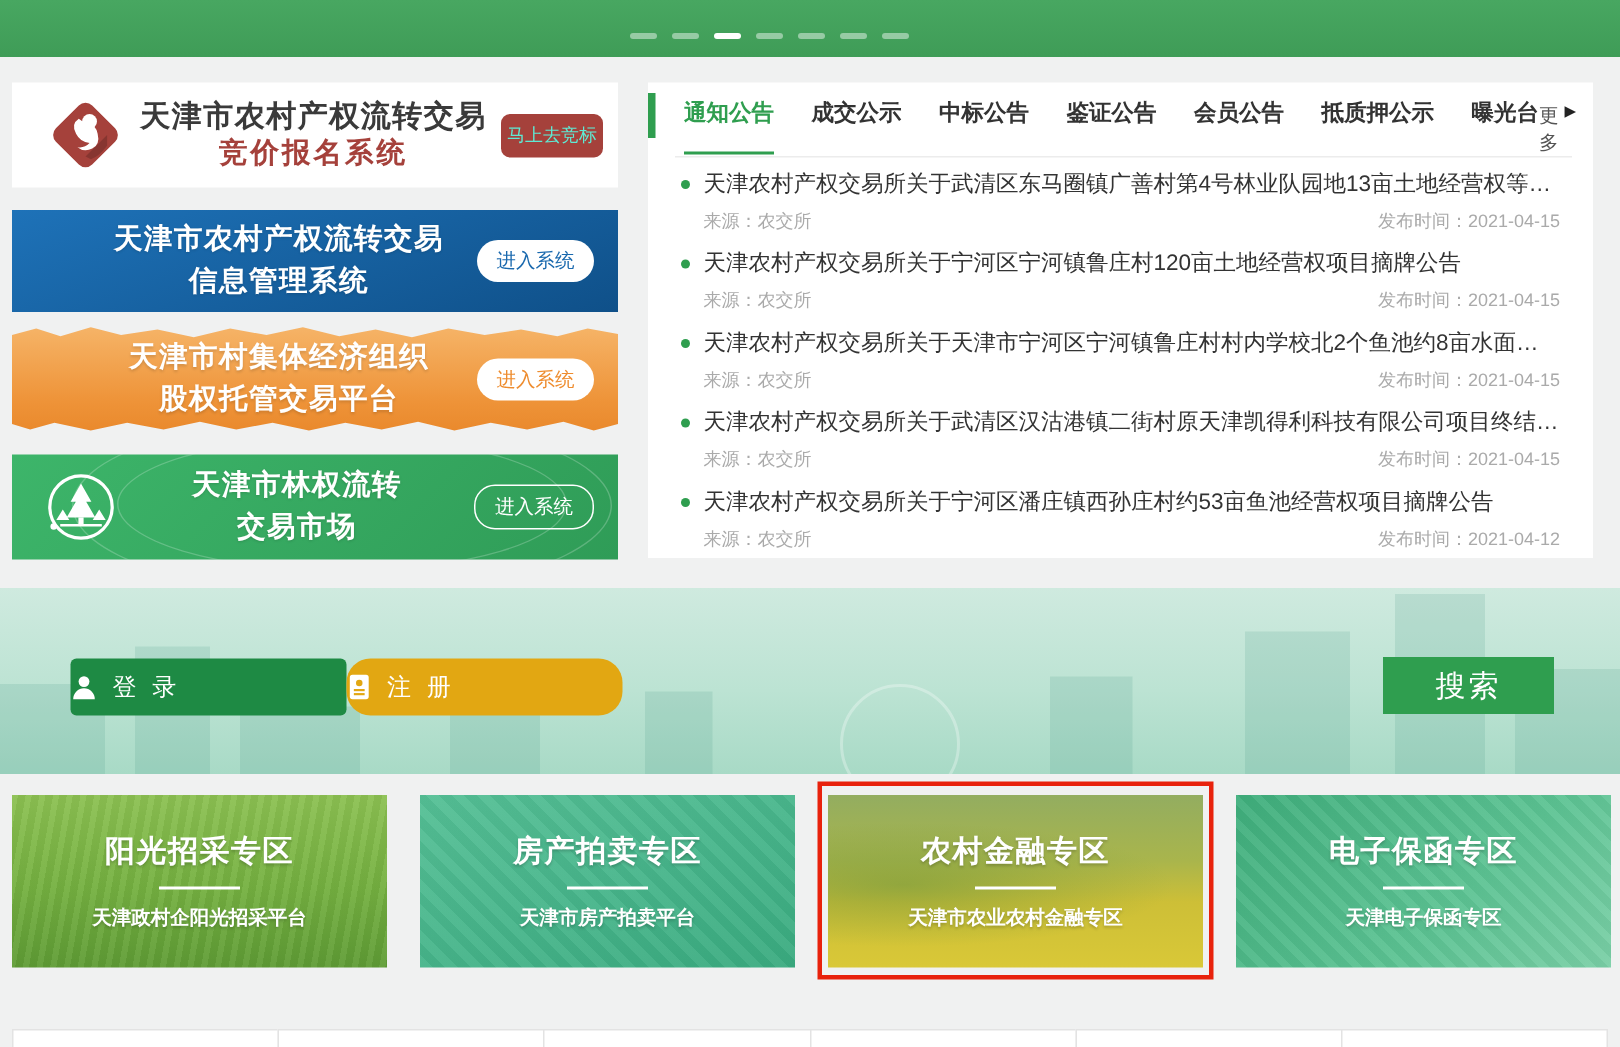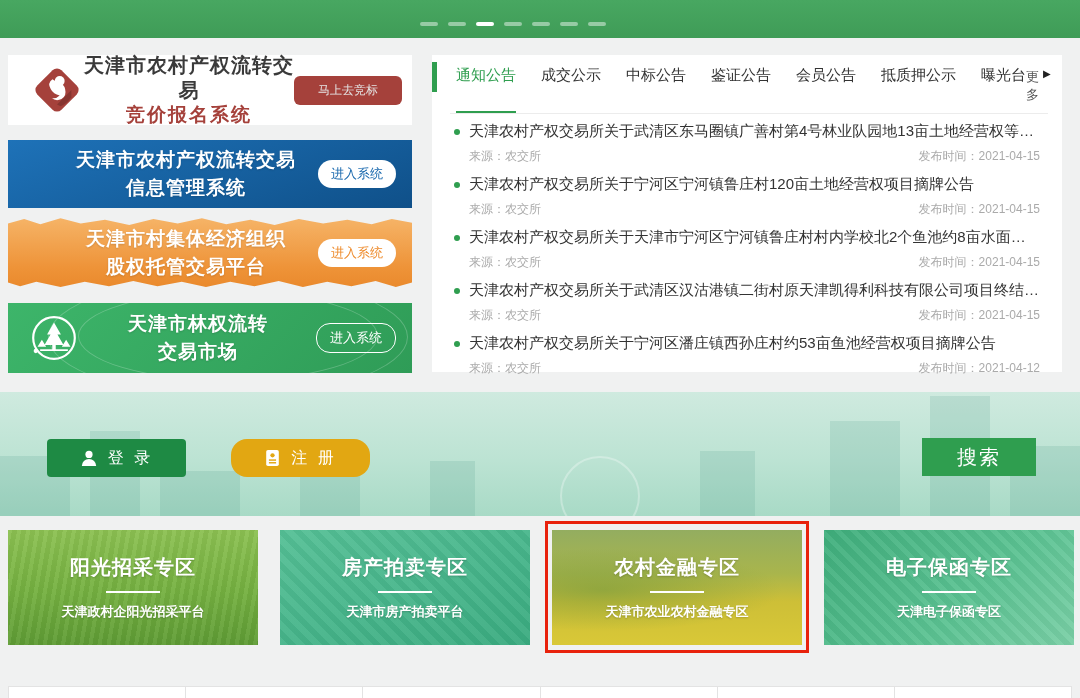--- a/index.html
+++ b/index.html
@@ -13,22 +13,22 @@
   .dash { width:18px; height:4px; border-radius:2px; background:rgba(255,255,255,.45); cursor:pointer; }
   .dash.active { background:#ffffff; }
 
   
   .logo-card { position:absolute; left:8px; top:55px; width:404px; height:70px; background:#fff;
     display:flex; align-items:center; padding:0 10px 0 22px; }
   .logo-icon { width:54px; height:54px; flex:0 0 54px; }
   .logo-text { flex:1; text-align:center; line-height:1.25; }
   .logo-title { font-size:20px; font-weight:bold; color:#3a3a3a; letter-spacing:1px; }
   .logo-sub { font-size:19px; font-weight:bold; color:#a5413b; letter-spacing:2px; }
-  .bid-btn { background:#a5413b; color:#e5e5e5; font-size:12px; border:none; border-radius:6px;
-    padding:6px 24px; cursor:pointer; white-space:nowrap; }
+  .bid-btn { background:#a5413b; color:#5eead4; font-size:12px; border:none; border-radius:6px;
+    padding:6px 4px; cursor:pointer; white-space:nowrap; }
 
   .banner { position:absolute; left:8px; width:404px; color:#fff; }
   .banner-inner { position:relative; width:100%; height:100%; display:flex; align-items:center; }
   .banner-text { flex:1; text-align:center; font-weight:bold; font-size:19px; line-height:1.45;
     letter-spacing:1px; text-shadow:0 1px 2px rgba(0,0,0,.15); padding-left:46px; }
   .enter-btn { margin-right:16px; font-size:13px; border-radius:14px; padding:5px 13px; cursor:pointer; white-space:nowrap;font-family:Liberation Serif, serif; }
 
   .banner-blue { top:140px; height:68px; background:linear-gradient(160deg,#1e72b8 0%,#0f5089 100%); }
   .banner-blue .enter-btn { background:#fff; color:#1a69ae; border:none; }
 
@@ -44,39 +44,39 @@
   .tree-badge { margin-left:20px; flex:0 0 52px; }
   .ellipse-deco { position:absolute; border:1px solid rgba(255,255,255,.22); border-radius:50%; pointer-events:none; }
   .e1 { width:300px; height:90px; left:70px; top:-12px; }
   .e2 { width:360px; height:120px; left:40px; top:-26px; }
 
   
   .news-panel { position:absolute; left:432px; top:55px; width:630px; height:317px; background:#fff; }
   .tabs-row { position:relative; display:flex; align-items:flex-start; padding:11px 14px 0 24px; }
   .green-bar { position:absolute; left:0; top:7px; width:5px; height:30px; background:#2f9e4f; }
   .tabs { display:flex; gap:25px; }
-  .tab { font-size:15px; font-weight:normal; color:#333; padding-bottom:26px; cursor:pointer; white-space:nowrap; }
+  .tab { font-size:15px; font-weight:bold; color:#333; padding-bottom:16px; cursor:pointer; white-space:nowrap; }
   .tab.active { color:#2f9e4f; border-bottom:2px solid #2f9e4f; }
   .more { margin-left:auto; font-size:13px; color:#555; cursor:pointer; display:flex; align-items:flex-start; gap:4px; padding-top:2px; }
   .more-arrow { font-size:10px; color:#222; }
   .tabs-divider { border-bottom:1px solid #ececec; margin:0 14px 0 18px; }
   .news-list { padding:8px 22px 0 22px; }
   .news-item { height:53px; }
   .title-row { display:flex; align-items:center; cursor:pointer; }
   .bullet { width:6px; height:6px; border-radius:50%; background:#2f9e4f; margin-right:9px; flex:0 0 6px; }
   .news-title { font-size:15px; color:#333; white-space:nowrap; overflow:hidden; text-overflow:ellipsis; }
   .meta-row { display:flex; justify-content:space-between; margin-top:7px; padding-left:15px; font-size:12px; color:#aaa; }
 
   
   .hero { position:absolute; left:0; top:392px; width:1080px; height:124px; overflow:hidden;
     background:linear-gradient(180deg,#cfeadf 0%,#bce3d3 55%,#a8dac6 100%); }
   .bld { position:absolute; bottom:0; background:rgba(70,150,130,.16); }
   .wheel { position:absolute; width:80px; height:80px; border:2px solid rgba(255,255,255,.30); border-radius:50%; left:560px; bottom:-20px; }
-  .hero-btn { position:absolute; top:47px; width:139px; height:38px; border:none; border-radius:4px;
-    color:#fff; font-size:16px; letter-spacing:3px; display:flex; align-items:center; justify-content:center; gap:10px; cursor:pointer; }
+  .hero-btn { position:absolute; top:47px; width:184px; height:38px; border:none; border-radius:4px;
+    color:#fff; font-size:16px; letter-spacing:3px; display:flex; align-items:center; justify-content:flex-start; gap:10px; cursor:pointer; }
   .login-btn { left:47px; background:#1e8a44; }
   .register-btn { left:231px; background:#e2a712;border-radius:16px; }
   .searchbar { position:absolute; left:455px; top:46px; width:467px; height:38px; background:#fff; display:flex; align-items:center; }
   .scope { width:150px; display:flex; align-items:center; justify-content:center; gap:12px;
     color:#2f9e4f; font-size:15px; cursor:pointer; }
   .chev { width:0; height:0; border-left:5px solid transparent; border-right:5px solid transparent; border-top:6px solid #b9c2bd; }
   .search-input { flex:1; border:none; outline:none; font-size:14px; text-align:center; color:#333; background:transparent; }
   .search-input::placeholder { color:#b9bfbc; }
   .search-btn { position:absolute; left:922px; top:46px; width:114px; height:38px; background:#2f9e4f;
     border:none; color:#fff; font-size:20px; letter-spacing:2px; cursor:pointer; }

